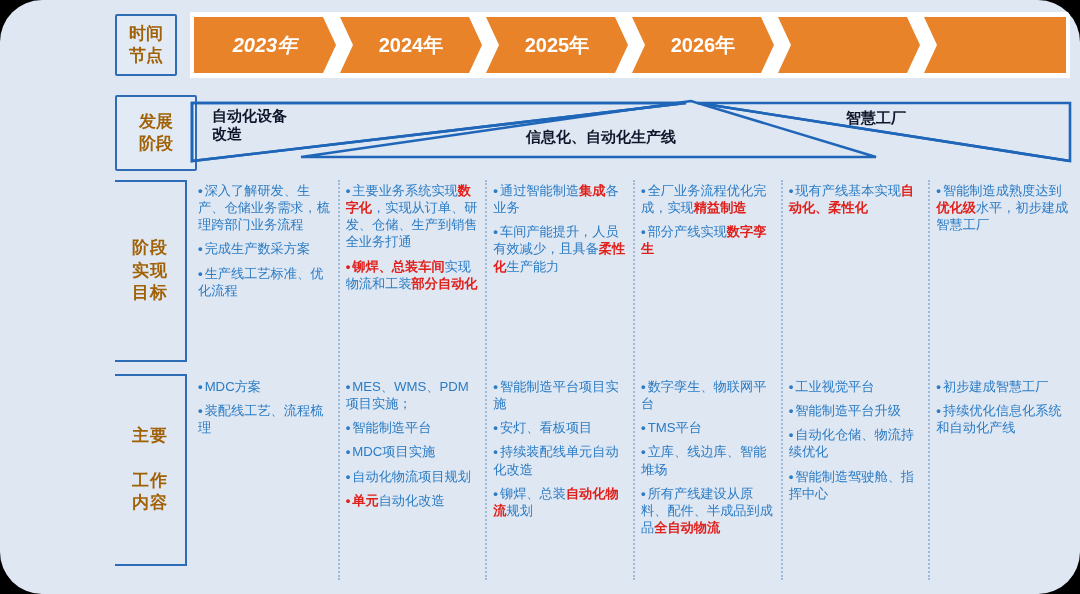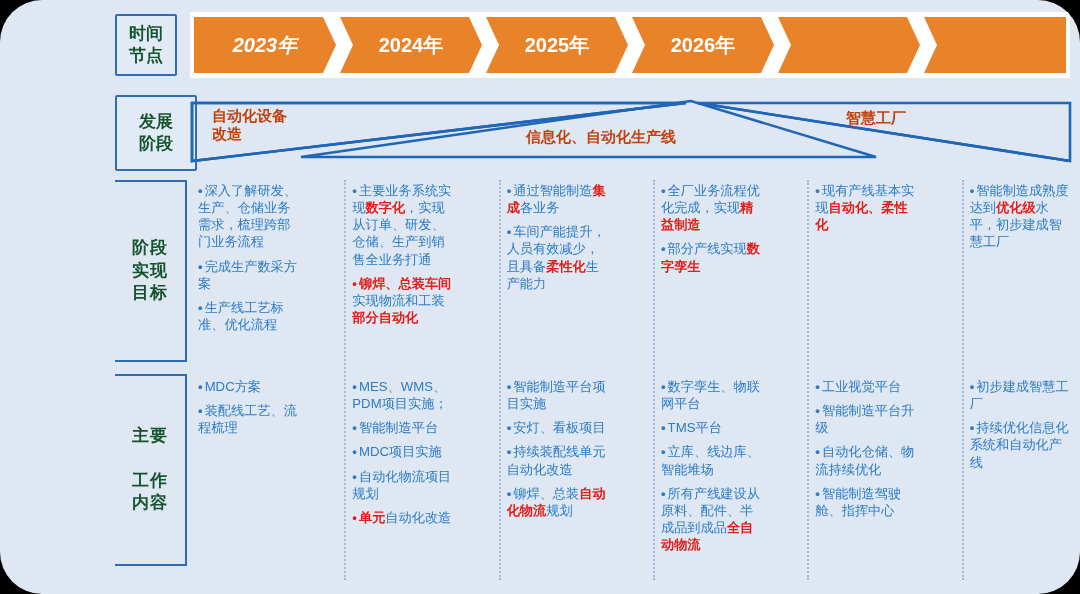--- a/index.html
+++ b/index.html
@@ -17,21 +17,21 @@
     overflow: hidden;
   }
 
   
   .row-timeline {
     position: absolute; left: 0; top: 14px; width: 1080px; height: 64px;
   }
   .lbl-box {
     position: absolute;
     border: 2px solid #2e6cb5;
-    color: #14532d;
+    color: #a16207;
     font-weight: bold;
     display: flex; flex-direction: column;
     align-items: center; justify-content: center;
     text-align: center;
     line-height: 1.32;
     background: #e2eaf5;
   }
   #lbl-time {
     left: 115px; top: 0px; width: 62px; height: 62px;
     font-size: 17px;
@@ -72,21 +72,21 @@
   #lbl-dev {
     left: 115px; top: 0px; width: 82px; height: 76px;
     font-size: 17px;
     border-radius: 2px;
   }
   .stage-canvas {
     position: absolute; left: 186px; top: 0px; width: 890px; height: 80px;
   }
   .stage-txt {
     position: absolute;
-    color: #c2410c; font-weight: bold; font-size: 15px;
+    color: #0f172a; font-weight: bold; font-size: 15px;
     line-height: 1.22;
     white-space: pre-line;
   }
   #stage-t1 { left: 26px; top: 12px; }
   #stage-t2 { left: 340px; top: 33px; }
   #stage-t3 { left: 660px; top: 14px; text-align: right; }
 
   
   .content-area {
     position: absolute; left: 0; top: 178px; width: 1080px; height: 412px;
@@ -100,21 +100,20 @@
   #lbl-work {
     left: 115px; top: 196px; width: 72px; height: 192px;
     font-size: 17px; letter-spacing: 1px;
     border-left: none;
     background: transparent;
   }
   .cols {
     position: absolute; left: 190px; top: 0px;
     width: 886px; height: 412px;
     display: flex;
-    gap: 40px;
   }
   .col {
     position: relative;
     flex: 1 1 0;
     padding: 0 6px 0 8px;
   }
   .col + .col::before {
     content: "";
     position: absolute; left: 0px; top: 2px;
     width: 0; height: 400px;

